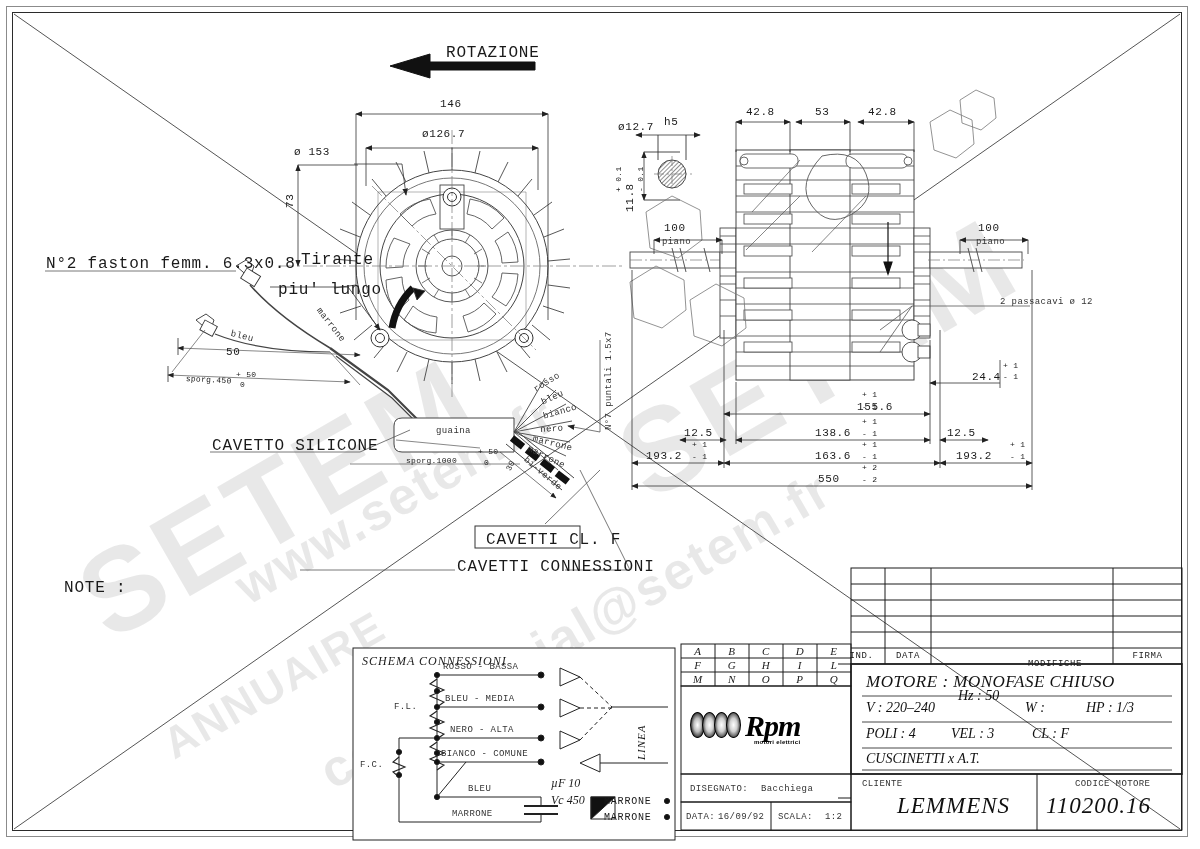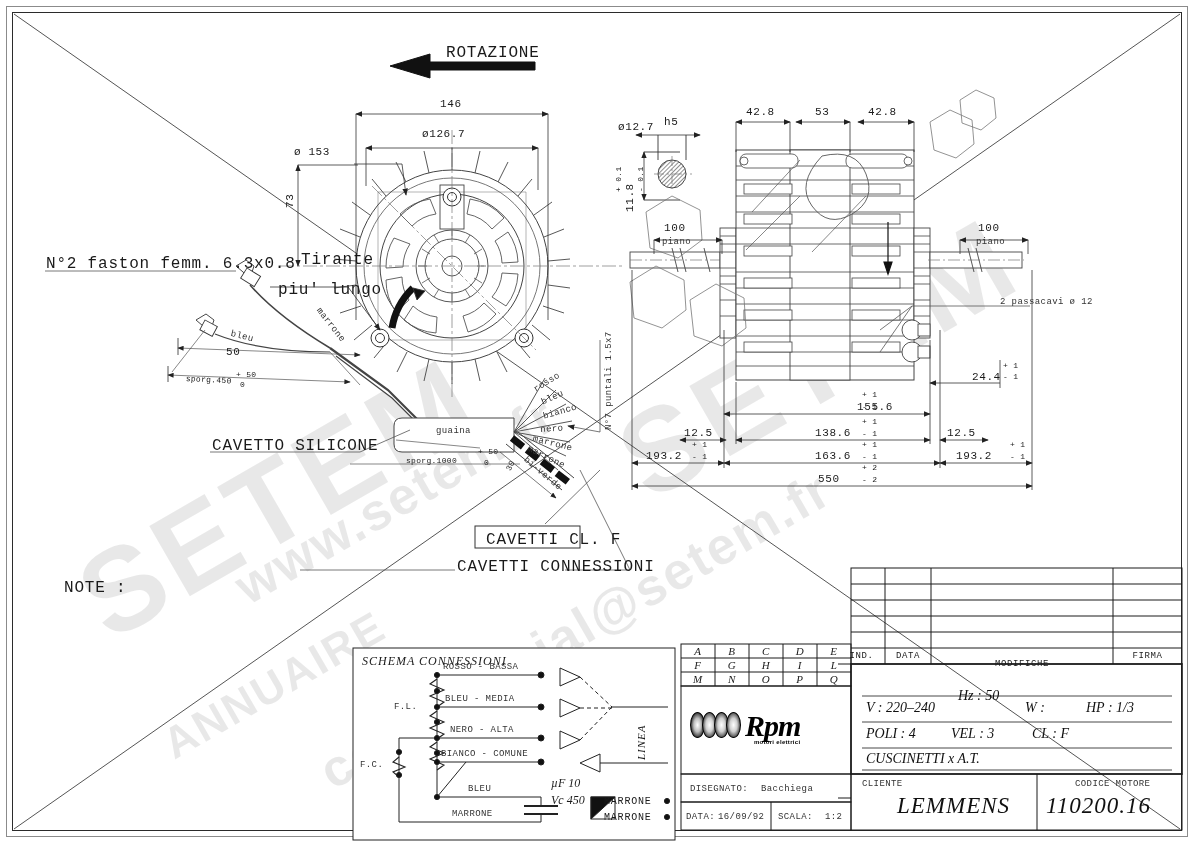--- a/index.html
+++ b/index.html
@@ -645,23 +645,24 @@
 
   <div class="t lbl-s" style="left:690px;top:784px;">DISEGNATO:</div>
   <div class="t lbl-s" style="left:761px;top:784px;">Bacchiega</div>
   <div class="t lbl-s" style="left:686px;top:812px;">DATA:</div>
   <div class="t lbl-s" style="left:718px;top:812px;">16/09/92</div>
   <div class="t lbl-s" style="left:778px;top:812px;">SCALA:</div>
   <div class="t lbl-s" style="left:825px;top:812px;">1:2</div>
 
   <div class="tbl-cell" style="left:851px;top:648px;width:21px;height:16px;border:none;">IND.</div>
   <div class="tbl-cell" style="left:885px;top:648px;width:46px;height:16px;border:none;">DATA</div>
-  <div class="tbl-cell" style="left:931px;top:648px;width:182px;height:32px;border:none;">MODIFICHE</div>
+  <div class="tbl-cell" style="left:964px;top:648px;width:182px;height:32px;border:none;">MODIFICHE</div>
   <div class="tbl-cell" style="left:1113px;top:648px;width:69px;height:16px;border:none;">FIRMA</div>
 
+  <div class="spec-line" style="left:866px;top:672px;font-size:17px;letter-spacing:.5px;">MOTORE : MONOFASE CHIUSO</div>
   <div class="spec-line" style="left:866px;top:700px;font-size:14px;">V : 220–240</div>
   <div class="spec-line" style="left:958px;top:688px;font-size:14px;">Hz : 50</div>
   <div class="spec-line" style="left:1025px;top:700px;font-size:14px;">W :</div>
   <div class="spec-line" style="left:1086px;top:700px;font-size:14px;">HP : 1/3</div>
   <div class="spec-line" style="left:866px;top:726px;font-size:14px;">POLI : 4</div>
   <div class="spec-line" style="left:951px;top:726px;font-size:14px;">VEL : 3</div>
   <div class="spec-line" style="left:1032px;top:726px;font-size:14px;">CL : F</div>
   <div class="spec-line" style="left:866px;top:751px;font-size:14px;">CUSCINETTI x A.T.</div>
 
   <div class="t lbl-s" style="left:862px;top:779px;">CLIENTE</div>

